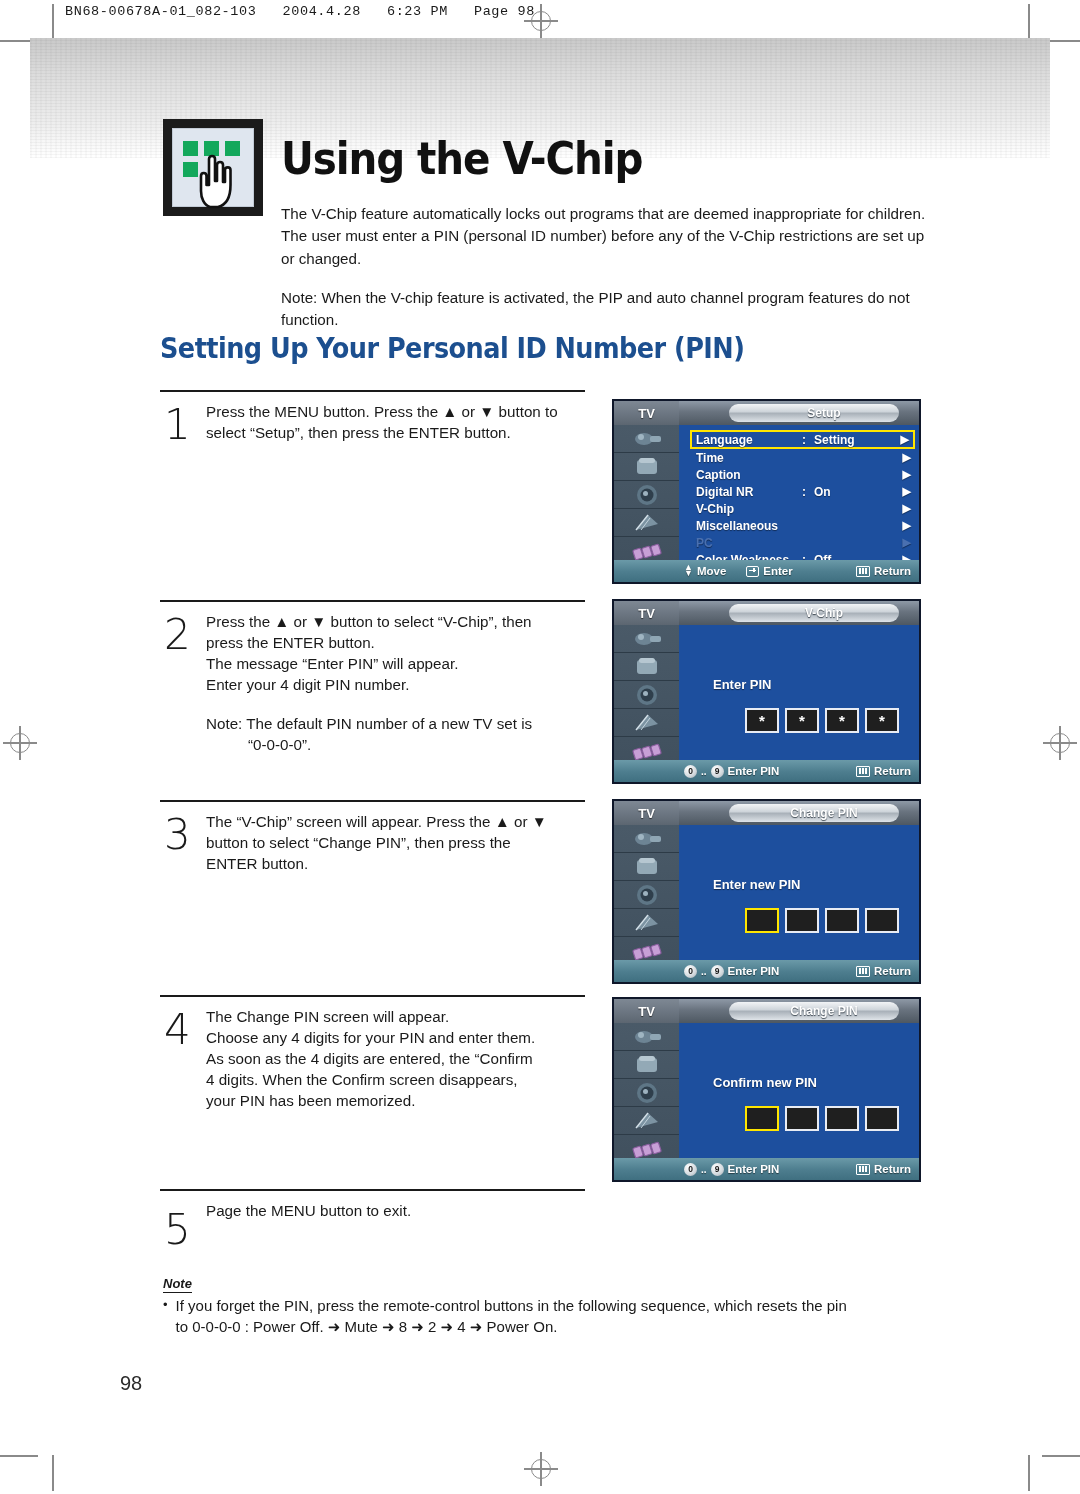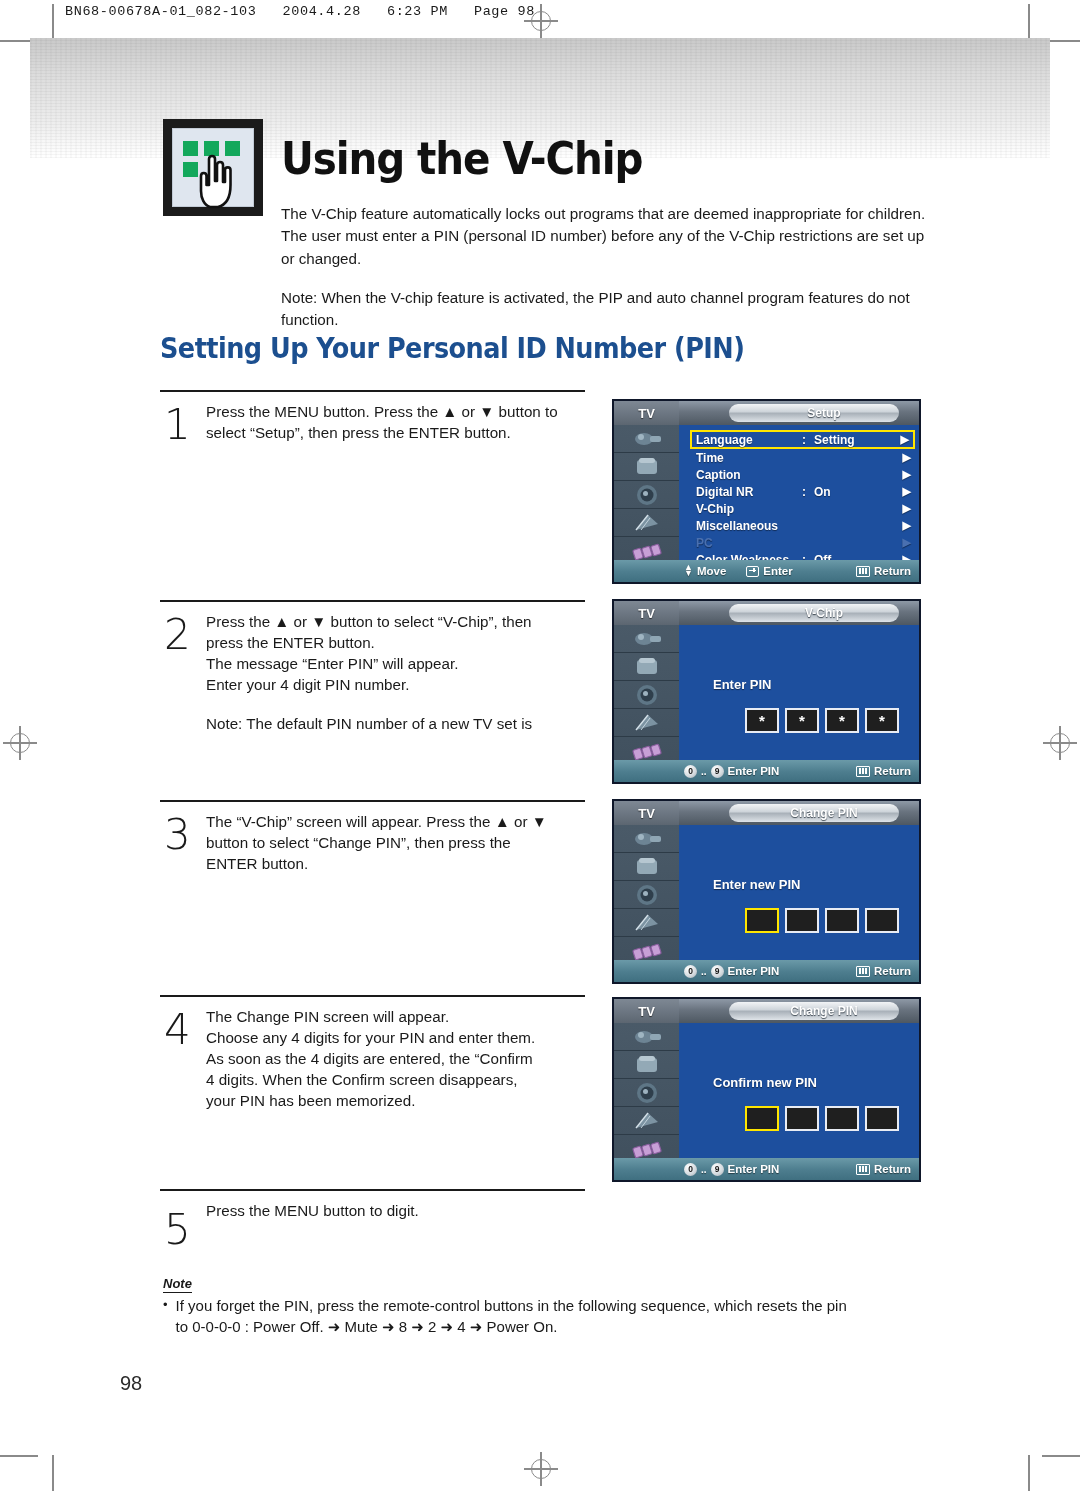--- a/index.html
+++ b/index.html
@@ -274,20 +274,21 @@
   </div>
 
   <div class="step" style="height:200px;">
     <div class="step-num">2</div>
     <div class="step-body">
       <div>Press the ▲ or ▼ button to select “V-Chip”, then</div>
       <div>press the ENTER button.</div>
       <div>The message “Enter PIN” will appear.</div>
       <div>Enter your 4 digit PIN number.</div>
       <div class="note-sub">Note: The default PIN number of a new TV set is</div>
+      <div class="indent">“0-0-0-0”.</div>
     </div>
   </div>
 
   <div class="step" style="height:195px;">
     <div class="step-num">3</div>
     <div class="step-body">
       <div>The “V-Chip” screen will appear. Press the ▲ or ▼</div>
       <div>button to select “Change PIN”, then press the</div>
       <div>ENTER button.</div>
     </div>
@@ -300,21 +301,21 @@
       <div>Choose any 4 digits for your PIN and enter them.</div>
       <div>As soon as the 4 digits are entered, the “Confirm</div>
       <div>4 digits. When the Confirm screen disappears,</div>
       <div>your PIN has been memorized.</div>
     </div>
   </div>
 
   <div class="step" style="height:80px;">
     <div class="step-num" style="top:18px;">5</div>
     <div class="step-body">
-      <div>Press the MENU button to digit.</div>
+      <div>Page the MENU button to exit.</div>
     </div>
   </div>
 
 </div>
 
 <div class="tvshot" style="left:612px; top:399px;">
   <div class="tv-topbar"></div>
   <div class="tv-label">TV</div>
   <div class="tv-title-pill">
     <span>Setup</span>

